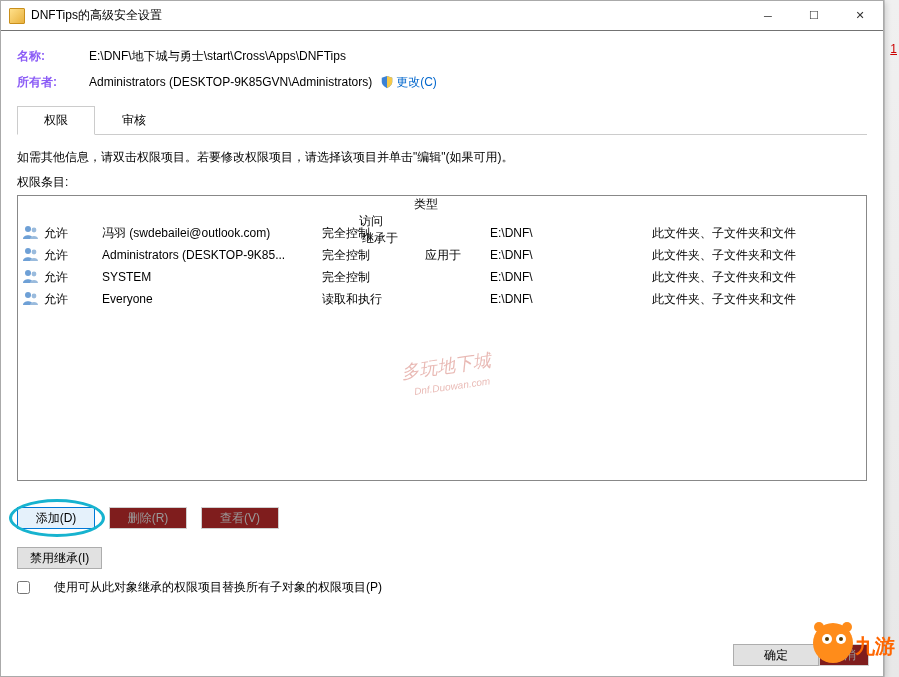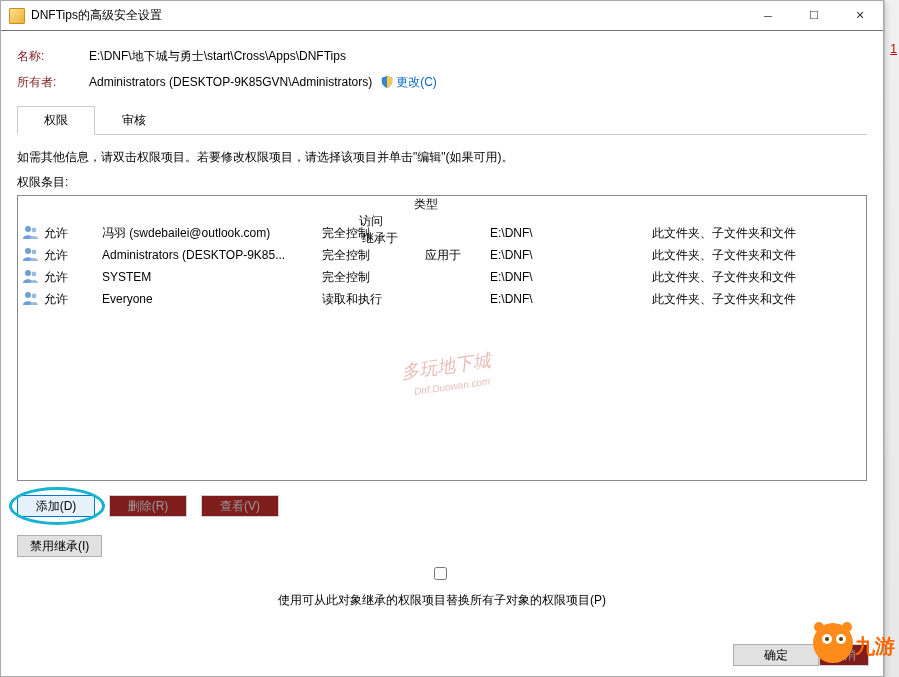--- a/index.html
+++ b/index.html
@@ -43,21 +43,21 @@
     display: flex; align-items: center; justify-content: center;
     color: #333;
     font-family: "Segoe UI Symbol", sans-serif;
     font-size: 11px;
   }
 
   .content {
     padding: 12px 16px 8px 16px;
   }
   .info-row { display:flex; align-items:center; height:26px; }
-  .info-label { width:72px; color:#7f1d1d; }
+  .info-label { width:72px; color:#8b5cf6;font-weight:bold; }
   .info-val { color:#000; }
   .shield {
     width:14px; height:14px;
     display:inline-block;
     margin: 0 2px 0 8px;
     vertical-align:-2px;
   }
   .change-link { color:#0066cc; cursor:pointer; }
 
   .tabs {
@@ -101,42 +101,42 @@
   .c-acc  { width:168px; }
   .c-inh  { width:162px; }
   .c-app  { flex:1; }
   .grid .ghead { color:#000; padding-left:2px;flex-direction:column;}
   .grid .ghead .c-icon { width:28px; }
   .user-ico {
     width:16px; height:14px;
     display:inline-block;
   }
 
-  .btn-row { margin-top: 14px; display:flex; gap:14px; }
+  .btn-row { margin-top: 26px; display:flex; gap:14px; }
   .btn {
     min-width: 78px; height:22px;
     padding: 0 12px;
     border:1px solid #adadad;
     background:#e1e1e1;
     color:#000;
     font: inherit;
     cursor:pointer;
   }
   .btn:disabled { color:#9a9a9a; background:#7f1d1d; border-color:#cfcfcf; cursor:default;}
   .btn.primary { border-color:#0078d7; background:#e5f1fb;}
   .highlight-ring {
     position:absolute;
     border:3px solid #17b3cf;
     border-radius: 50%/50%;
     width: 96px; height: 38px;
     pointer-events:none;
   }
 
   .disable-inh { margin-top: 18px; }
-  .replace-row { margin-top: 10px; display:flex; align-items:center; gap:12px;flex-direction:column;}
+  .replace-row { margin-top: 10px; display:flex; align-items:center; gap:20px;}
   .replace-row input { margin:0 4px 0 0; }
 
   .footer {
     position:absolute;
     right: 14px; bottom: 10px;
     display:flex; 
   }
   .footer .btn { min-width: 86px; }
 
   .side-strip {

